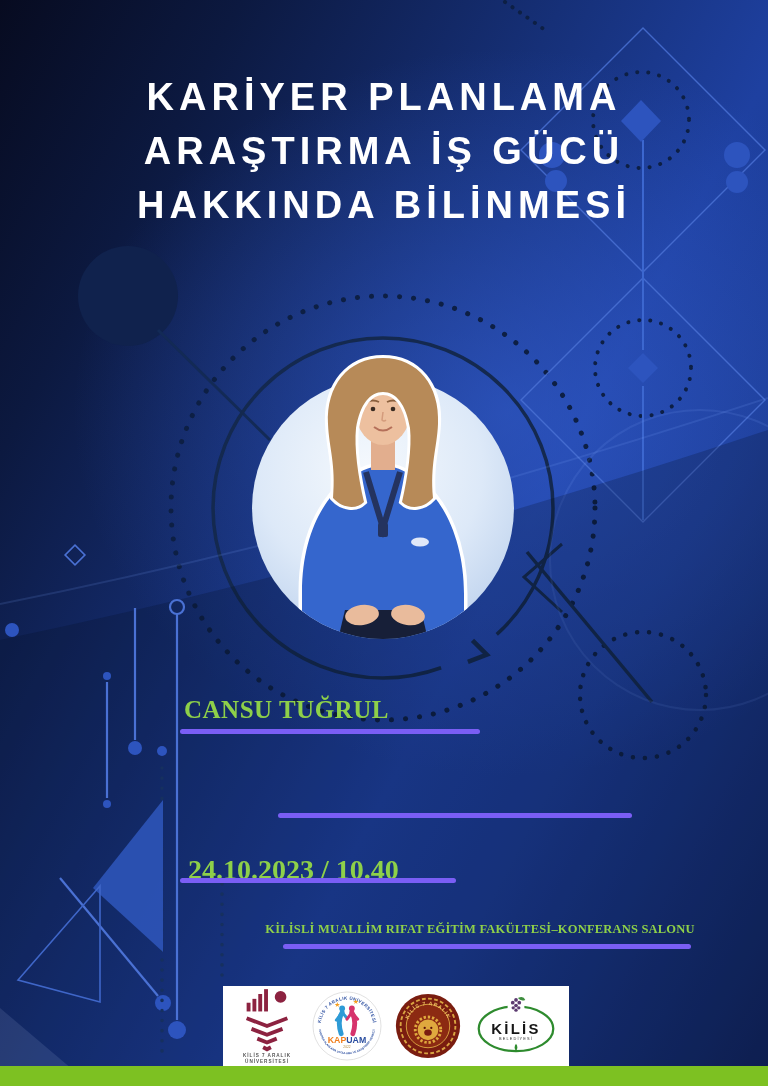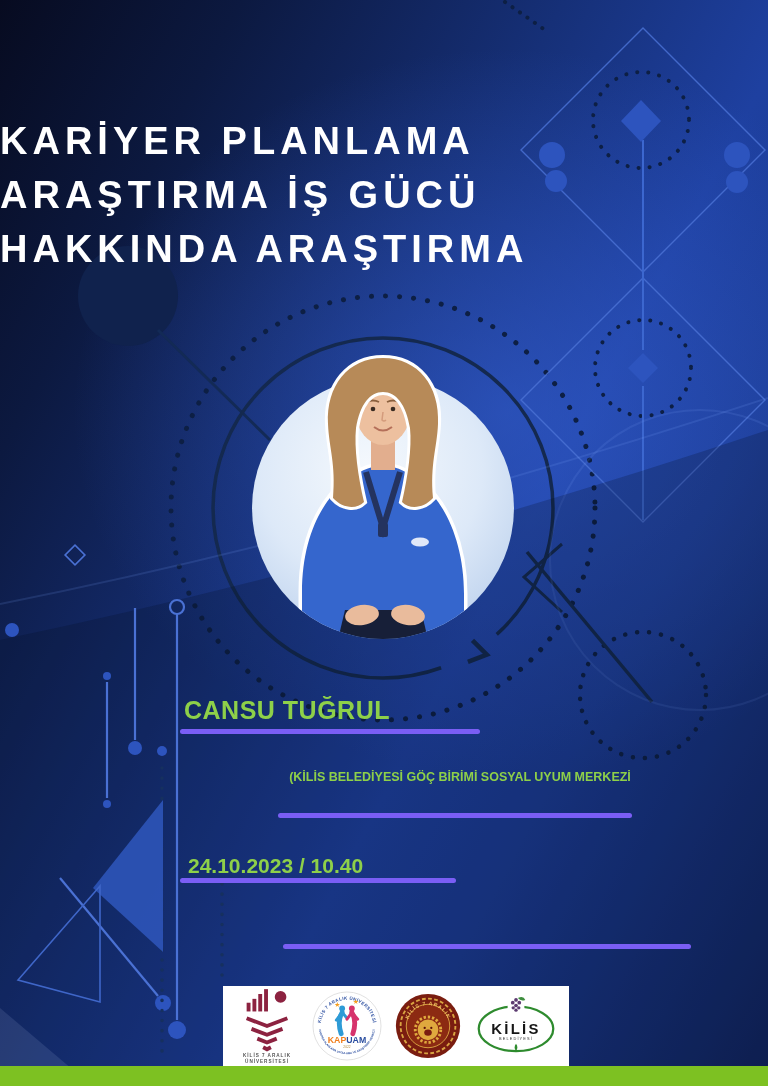--- a/index.html
+++ b/index.html
@@ -5,29 +5,29 @@
   html,body{margin:0;padding:0;background:#222;}
   .poster{
     position:relative;width:768px;height:1086px;overflow:hidden;
     font-family:"Liberation Sans",sans-serif;
     background:
       radial-gradient(620px 520px at 66% 38%, rgba(54,97,212,.55), rgba(54,97,212,0) 70%),
       linear-gradient(118deg,#070b20 0%,#0c1940 18%,#163078 42%,#1e40a0 60%,#1b3b94 72%,#10235c 100%);
   }
   .decor{position:absolute;left:0;top:0;width:768px;height:1086px;}
   .title{
-    position:absolute;top:70px;left:0;width:768px;text-align:left;
-    color:#fff;font-weight:bold;font-size:38px;letter-spacing:5px;line-height:54px;margin-top:44px;
+    position:absolute;top:70px;left:0;width:768px;text-align:center;
+    color:#fff;font-weight:bold;font-size:38px;letter-spacing:5px;line-height:54px;
   }
   .photo{position:absolute;left:250px;top:352px;width:266px;height:300px;}
   .photo svg{width:100%;height:100%;display:block;}
-  .g{position:absolute;color:#8ED049;font-weight:bold;}
+  .g{position:absolute;color:#8ED049;font-weight:bold;font-family:Liberation Serif, serif;}
   .name{left:184px;top:696px;font-size:25px;letter-spacing:.5px;}
   .org{left:260px;top:766px;width:400px;text-align:center;font-size:12.5px;line-height:22px;}
-  .date{left:188px;top:854px;font-size:21px;}
+  .date{left:188px;top:854px;font-size:28px;}
   .venue{left:230px;top:922px;width:500px;text-align:center;font-size:12.5px;letter-spacing:.2px;}
   .ul{position:absolute;height:5px;background:#7A5EF5;border-radius:3px;}
   .ul-name{left:180px;top:729px;width:300px;}
   .ul-org{left:278px;top:813px;width:354px;}
   .ul-date{left:180px;top:878px;width:276px;}
   .ul-venue{left:283px;top:944px;width:408px;}
   .logo-bar{
     position:absolute;left:223px;top:986px;width:346px;height:80px;background:#fff;
     display:flex;align-items:center;justify-content:space-evenly;
   }
@@ -110,21 +110,21 @@
 
     <g>
       <path d="M163 800 L93 888 L163 952 Z" fill="#2d54b8" opacity="0.9"></path>
       <path d="M100 886 L18 980 L100 1002 Z" fill="none" stroke="#3f66c8" stroke-width="1.6"></path>
     </g>
   </svg>
 
   <div class="title">
     <div>KARİYER PLANLAMA</div>
     <div>ARAŞTIRMA İŞ GÜCÜ</div>
-    <div>HAKKINDA ARAŞTIRMA</div>
+    <div>HAKKINDA BİLİNMESİ</div>
   </div>
 
   <div class="photo">
     <svg viewBox="0 0 266 300">
       <defs>
         <radialGradient id="pbg" cx="45%" cy="35%" r="78%">
           <stop offset="0%" stop-color="#f5f9fd"></stop>
           <stop offset="55%" stop-color="#dde9f8"></stop>
           <stop offset="100%" stop-color="#b7cdeb"></stop>
         </radialGradient>
@@ -151,27 +151,27 @@
       <path d="M133 60 L132 68 Q134 70 136 68" stroke="#d49b7c" stroke-width="1.5" fill="none"></path>
       <path d="M124 75 Q133 82 142 75" stroke="#b5705a" stroke-width="2" fill="none"></path>
       <path d="M133 6 C98 6 76 34 78 72 C79 96 86 112 83 146 C92 156 106 158 114 150 C108 124 104 96 106 76 C110 52 120 40 133 40 C146 40 156 52 160 76 C162 96 158 124 152 150 C160 158 174 156 183 146 C180 112 187 96 188 72 C190 34 168 6 133 6 Z" fill="#b78a58" stroke="#ffffff" stroke-width="6" paint-order="stroke"></path>
     </svg>
   </div>
 
   <div class="g name">CANSU TUĞRUL</div>
   <div class="ul ul-name"></div>
 
   <div class="g org">
-    <div>(KİLİS BELEDİYESİ GÖÇ BİRİMİ SOSYAL UYUM MERKEZİ</div>
   </div>
   <div class="ul ul-org"></div>
 
   <div class="g date">24.10.2023 / 10.40</div>
   <div class="ul ul-date"></div>
 
+  <div class="g venue">KİLİSLİ MUALLİM RIFAT EĞİTİM FAKÜLTESİ–KONFERANS SALONU</div>
   <div class="ul ul-venue"></div>
 
   <div class="logo-bar">
 
     <svg width="64" height="78" viewBox="0 0 66 80">
       <g fill="#8c2240">
         <rect x="12" y="16" width="4" height="9"></rect>
         <rect x="18" y="12" width="4" height="13"></rect>
         <rect x="24" y="7" width="4" height="18"></rect>
         <rect x="30" y="2" width="4" height="23"></rect>

